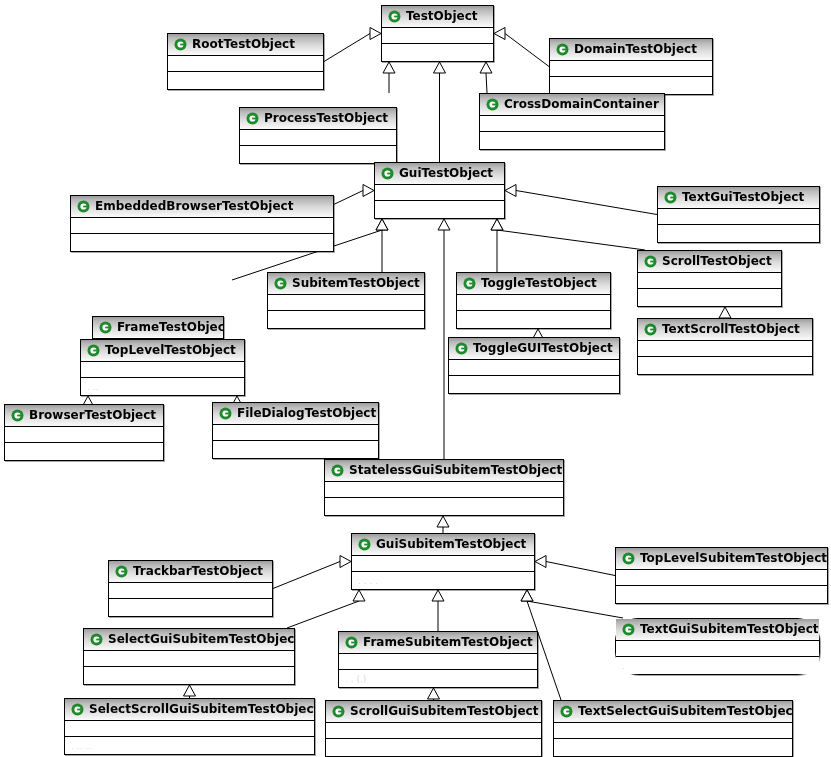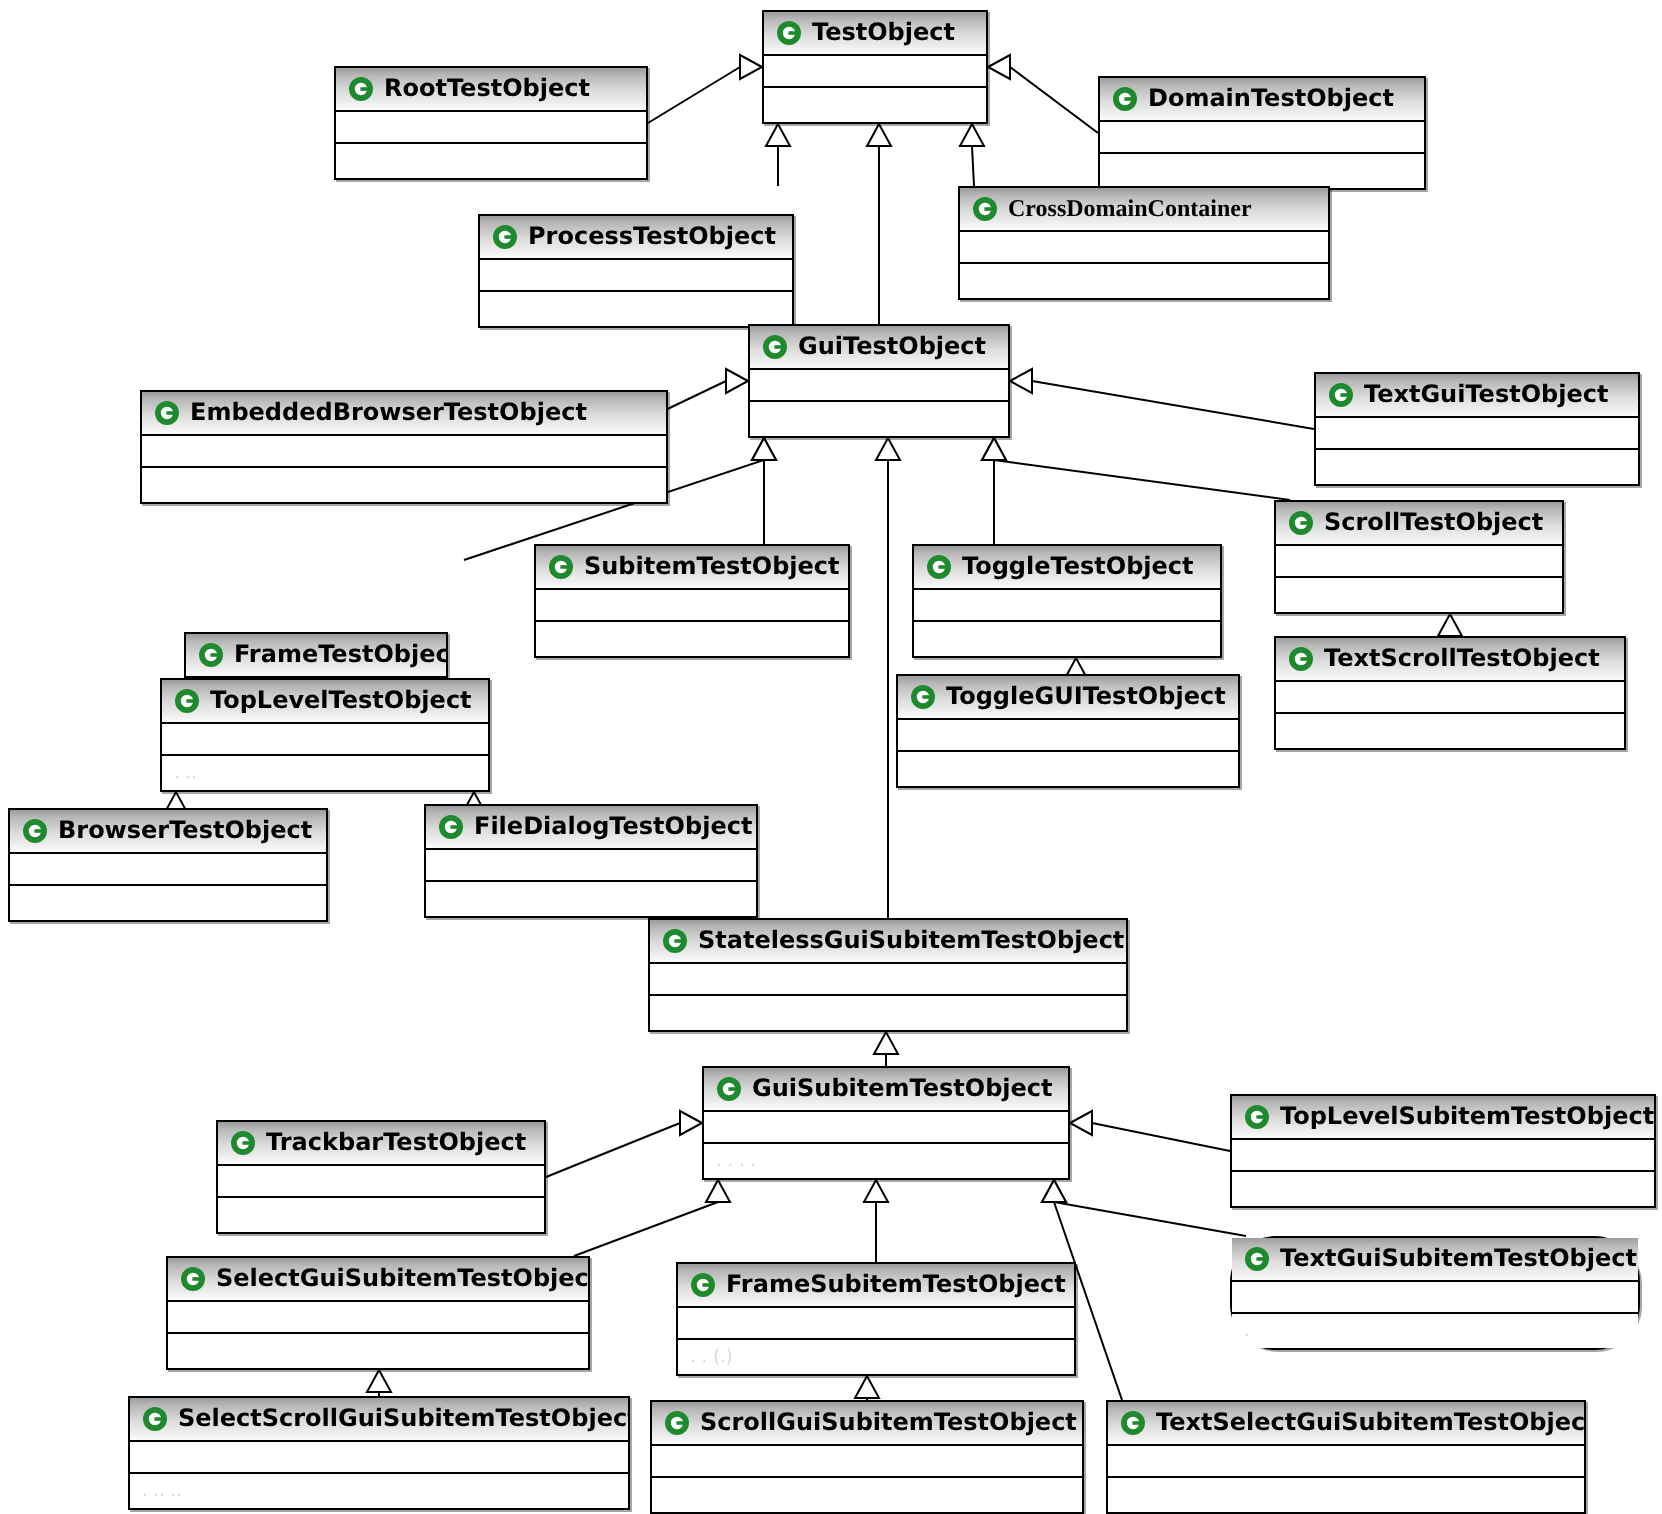--- a/index.html
+++ b/index.html
@@ -176,21 +176,21 @@
         <svg class="uml-icon" viewBox="0 0 13 13">
           <circle cx="6.5" cy="6.5" r="6" fill="#1f8a2d"></circle>
           <circle cx="6.5" cy="6.5" r="3.1" fill="#ffffff"></circle>
           <rect x="6.2" y="5.6" width="4.6" height="1.8" fill="#1f8a2d"></rect>
         </svg>
         <span class="uml-name">ProcessTestObject</span>
       </div>
       <div class="uml-attrs"></div>
       <div class="uml-ops"></div>
     </div>
-    <div class="umlclass" style="left: 479px; top: 93px; width: 186px; font-family: Liberation Serif, serif;">
+    <div class="umlclass" style="left: 479px; top: 93px; width: 186px;">
       <div class="uml-header">
         <svg class="uml-icon" viewBox="0 0 13 13">
           <circle cx="6.5" cy="6.5" r="6" fill="#1f8a2d"></circle>
           <circle cx="6.5" cy="6.5" r="3.1" fill="#ffffff"></circle>
           <rect x="6.2" y="5.6" width="4.6" height="1.8" fill="#1f8a2d"></rect>
         </svg>
         <span class="uml-name">CrossDomainContainer</span>
       </div>
       <div class="uml-attrs"></div>
       <div class="uml-ops"></div>

